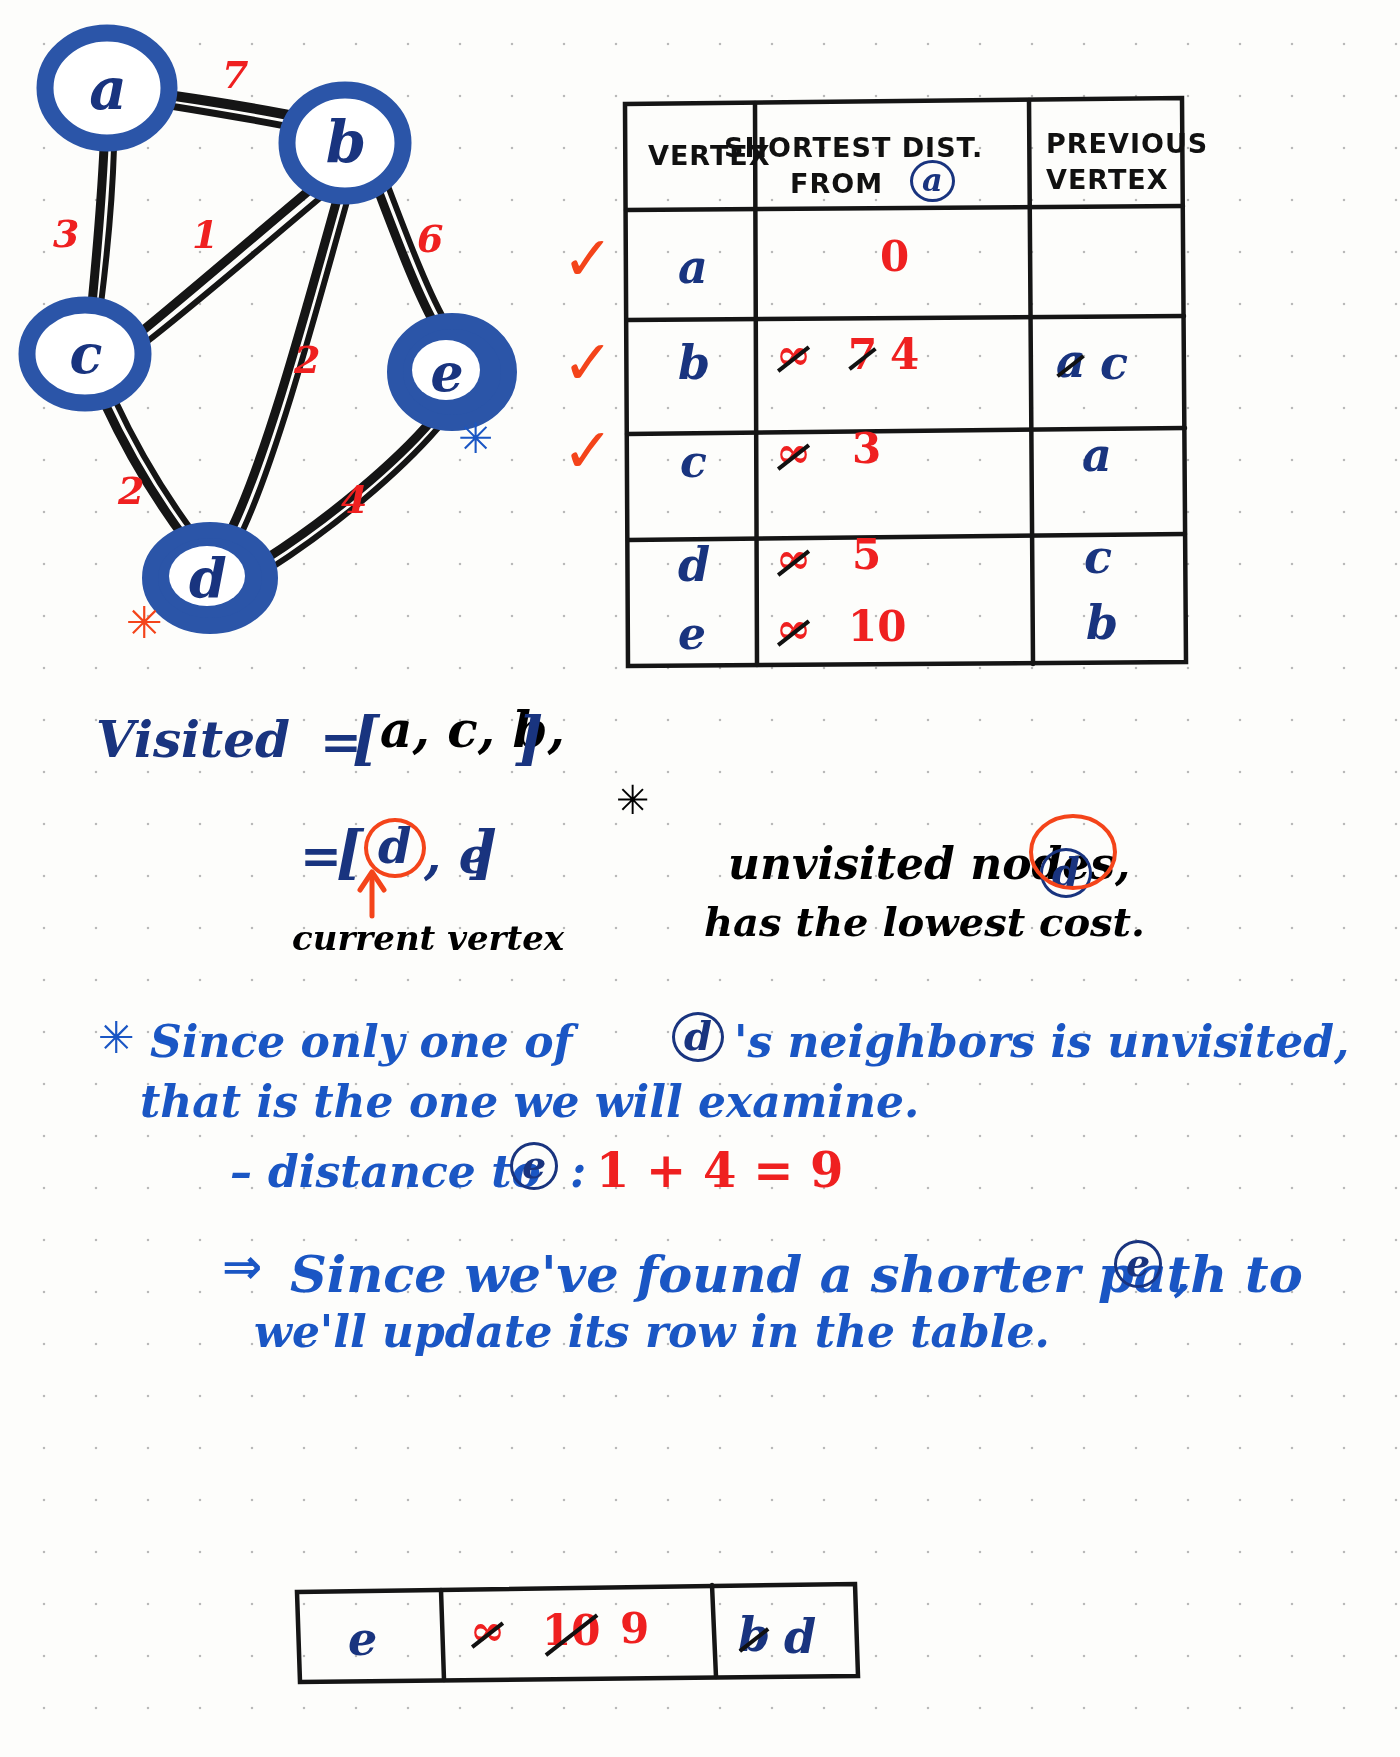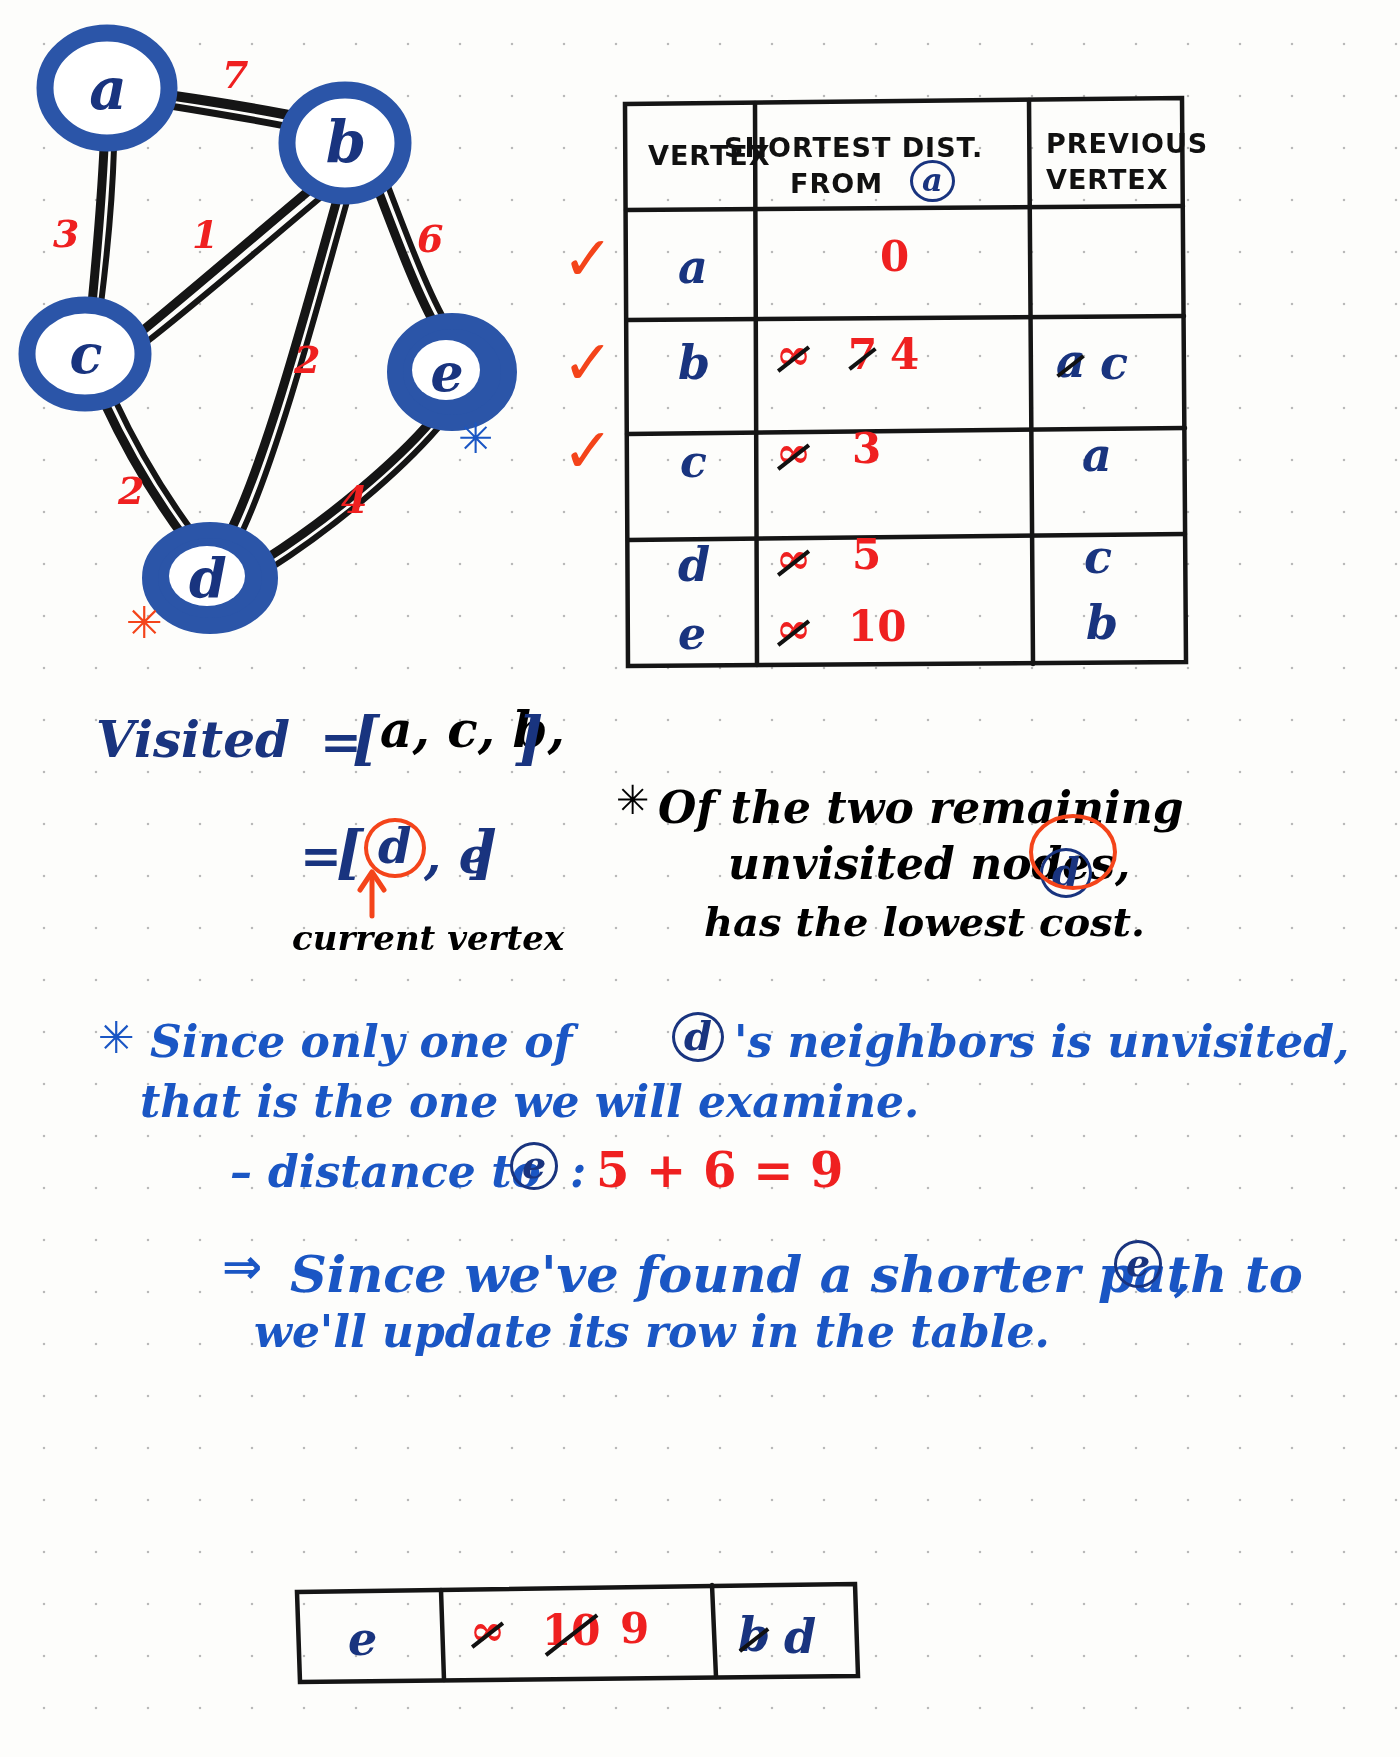--- a/index.html
+++ b/index.html
@@ -233,21 +233,20 @@
 
   <svg viewBox="0 0 1400 1757">
     <path d="M 372 916 L 372 876" stroke="#f4441a" stroke-width="5" fill="none" stroke-linecap="round"></path>
     <path d="M 360 890 L 372 872 L 384 890" stroke="#f4441a" stroke-width="5" fill="none" stroke-linecap="round" stroke-linejoin="round"></path>
   </svg>
   <div class="para orange" style="left:292px;top:918px;font-size:34px;">current vertex</div>
 </div>
 
 <div class="layer">
   <div class="hw orange" style="left:616px;top:780px;font-size:40px;font-weight:700;">✳</div>
-  <div class="para orange" style="left:658px;top:782px;font-size:44px;">Of the two remaining</div>
   <div class="para orange" style="left:680px;top:838px;font-size:44px;margin-left:48px;">unvisited nodes,</div>
   <div class="para blue" style="left:1040px;top:836px;font-size:40px;color:#19347f;">
     <span class="circled">d</span>
   </div>
   <svg viewBox="0 0 1400 1757">
     <ellipse cx="1073" cy="852" rx="42" ry="36" fill="none" stroke="#f4441a" stroke-width="4"></ellipse>
   </svg>
   <div class="para orange" style="left:704px;top:898px;font-size:40px;">has the lowest cost.</div>
 </div>
 
@@ -261,21 +260,21 @@
   <div class="para blue2" style="left:734px;top:1016px;font-size:44px;">'s neighbors is unvisited,</div>
 </div>
 
 <div class="layer">
   <div class="para blue2" style="left:230px;top:1146px;font-size:44px;">–</div>
   <div class="para blue2" style="left:268px;top:1146px;font-size:44px;">distance to</div>
   <div class="para blue2" style="left:510px;top:1142px;font-size:38px;color:#19347f;">
     <span class="circled">e</span>
   </div>
   <div class="para blue2" style="left:570px;top:1146px;font-size:44px;">:</div>
-  <div class="para red" style="left:596px;top:1142px;font-size:48px;font-style:normal;font-weight:700;">5 + 6 = 9</div>
+  <div class="para red" style="left:596px;top:1142px;font-size:48px;font-style:normal;font-weight:700;">1 + 4 = 9</div>
 </div>
 
 <div class="layer">
   <div class="hw blue2" style="left:222px;top:1242px;font-size:48px;font-weight:700;">⇒</div>
   <div class="para blue2" style="left:290px;top:1244px;font-size:51px;">Since we've found a shorter path to</div>
   <div class="para blue2" style="left:1114px;top:1240px;font-size:38px;color:#19347f;">
     <span class="circled">e</span>
   </div>
   <div class="para blue2" style="left:1174px;top:1250px;font-size:44px;">,</div>
   <div class="para blue2" style="left:254px;top:1306px;font-size:44px;">we'll update its row in the table.</div>

